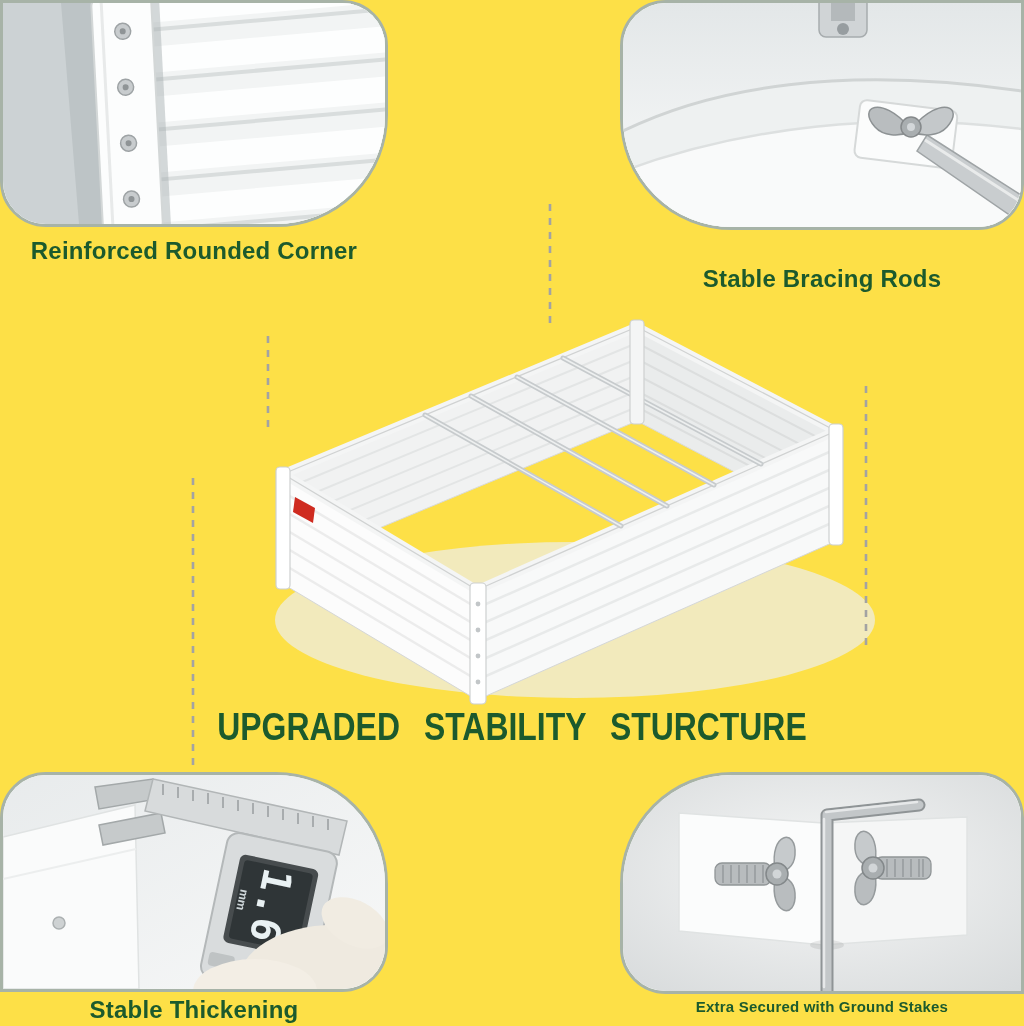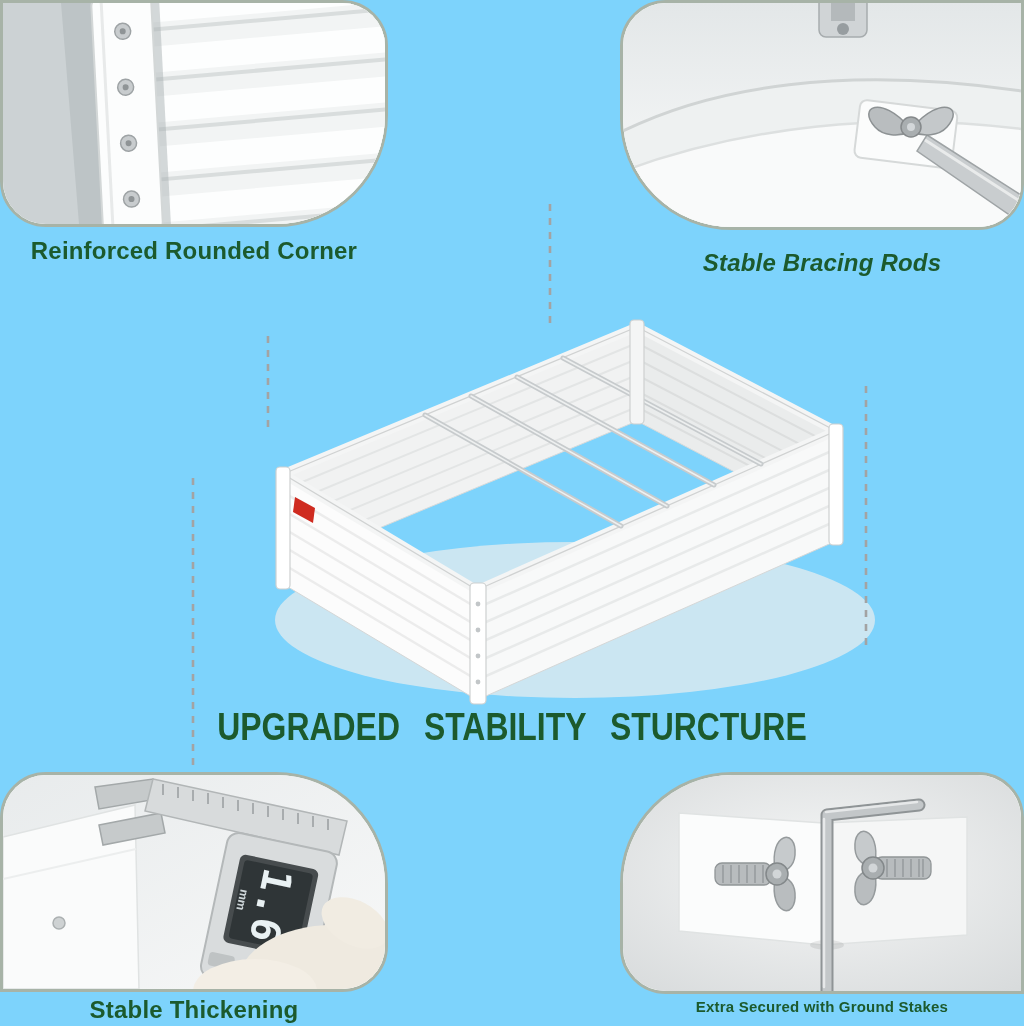--- a/index.html
+++ b/index.html
@@ -1,35 +1,35 @@
 <!DOCTYPE html>
 <html><head>
 <meta charset="utf-8">
 <style>
   * { margin:0; padding:0; box-sizing:border-box; }
   html,body { background:#ffffff; }
   .canvas {
-    position:relative; width:1024px; height:1026px; background:#7dd3fc;
+    position:relative; width:1024px; height:1026px; background:#fde047;
     font-family:"Liberation Sans", sans-serif; overflow:hidden;
   }
   .scene { position:absolute; left:0; top:0; }
   .callout {
     position:absolute; border:3px solid #a7b3a7; overflow:hidden; background:#ffffff;
   }
   .callout svg { display:block; width:100%; height:100%; }
   .callout.tl { left:0;   top:0;     width:388px; height:227px; border-radius:0 46px 112px 46px; }
   .callout.tr { left:620px; top:0;   width:404px; height:230px; border-radius:46px 0 46px 112px; }
   .callout.bl { left:0;   top:772px; width:388px; height:220px; border-radius:46px 112px 46px 0; }
   .callout.br { left:620px; top:772px; width:404px; height:222px; border-radius:112px 46px 0 46px; }
   .label {
     position:absolute; color:#1c5a2d; font-weight:bold; font-size:24px;
     text-align:center; letter-spacing:0.2px; white-space:nowrap;
   }
   .label.tl-label { top:237px; left:0;     width:388px; }
-  .label.tr-label { top:249px; left:620px; width:404px;font-style:italic; }
+  .label.tr-label { top:265px; left:620px; width:404px; }
   .label.bl-label { top:996px; left:0;     width:388px; }
   .label.br-label { top:998px; left:620px; width:404px; font-size:15px; }
   .heading {
     position:absolute; top:706px; left:0; width:1024px; text-align:center;
     color:#1c5a2d; font-size:38px; font-weight:800; letter-spacing:0;
     word-spacing:18px; transform:scaleX(0.84); transform-origin:512px 50%;
     white-space:nowrap;
   }
 </style>
 </head>

